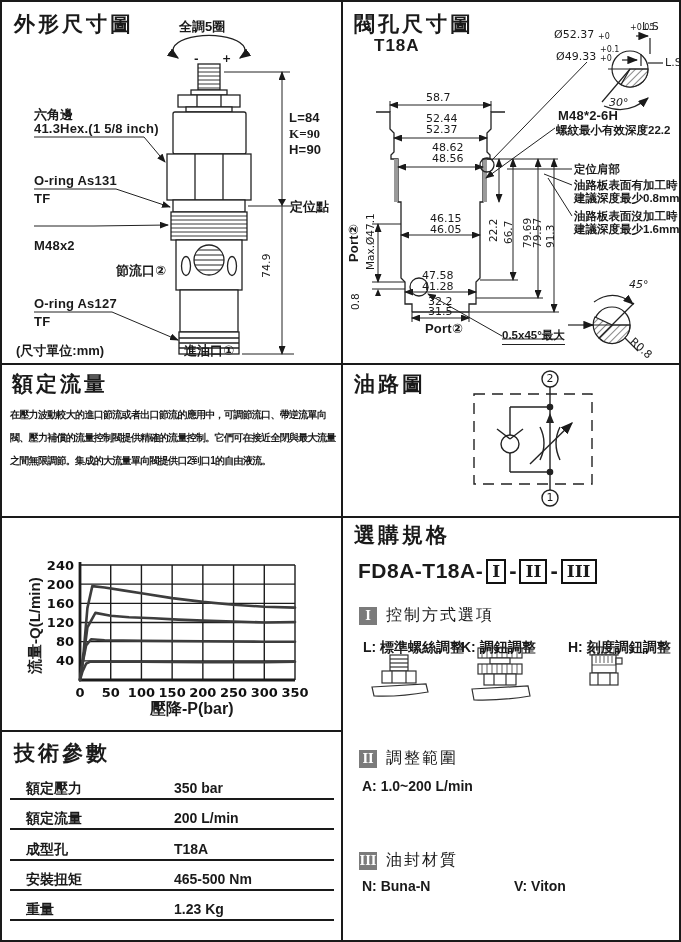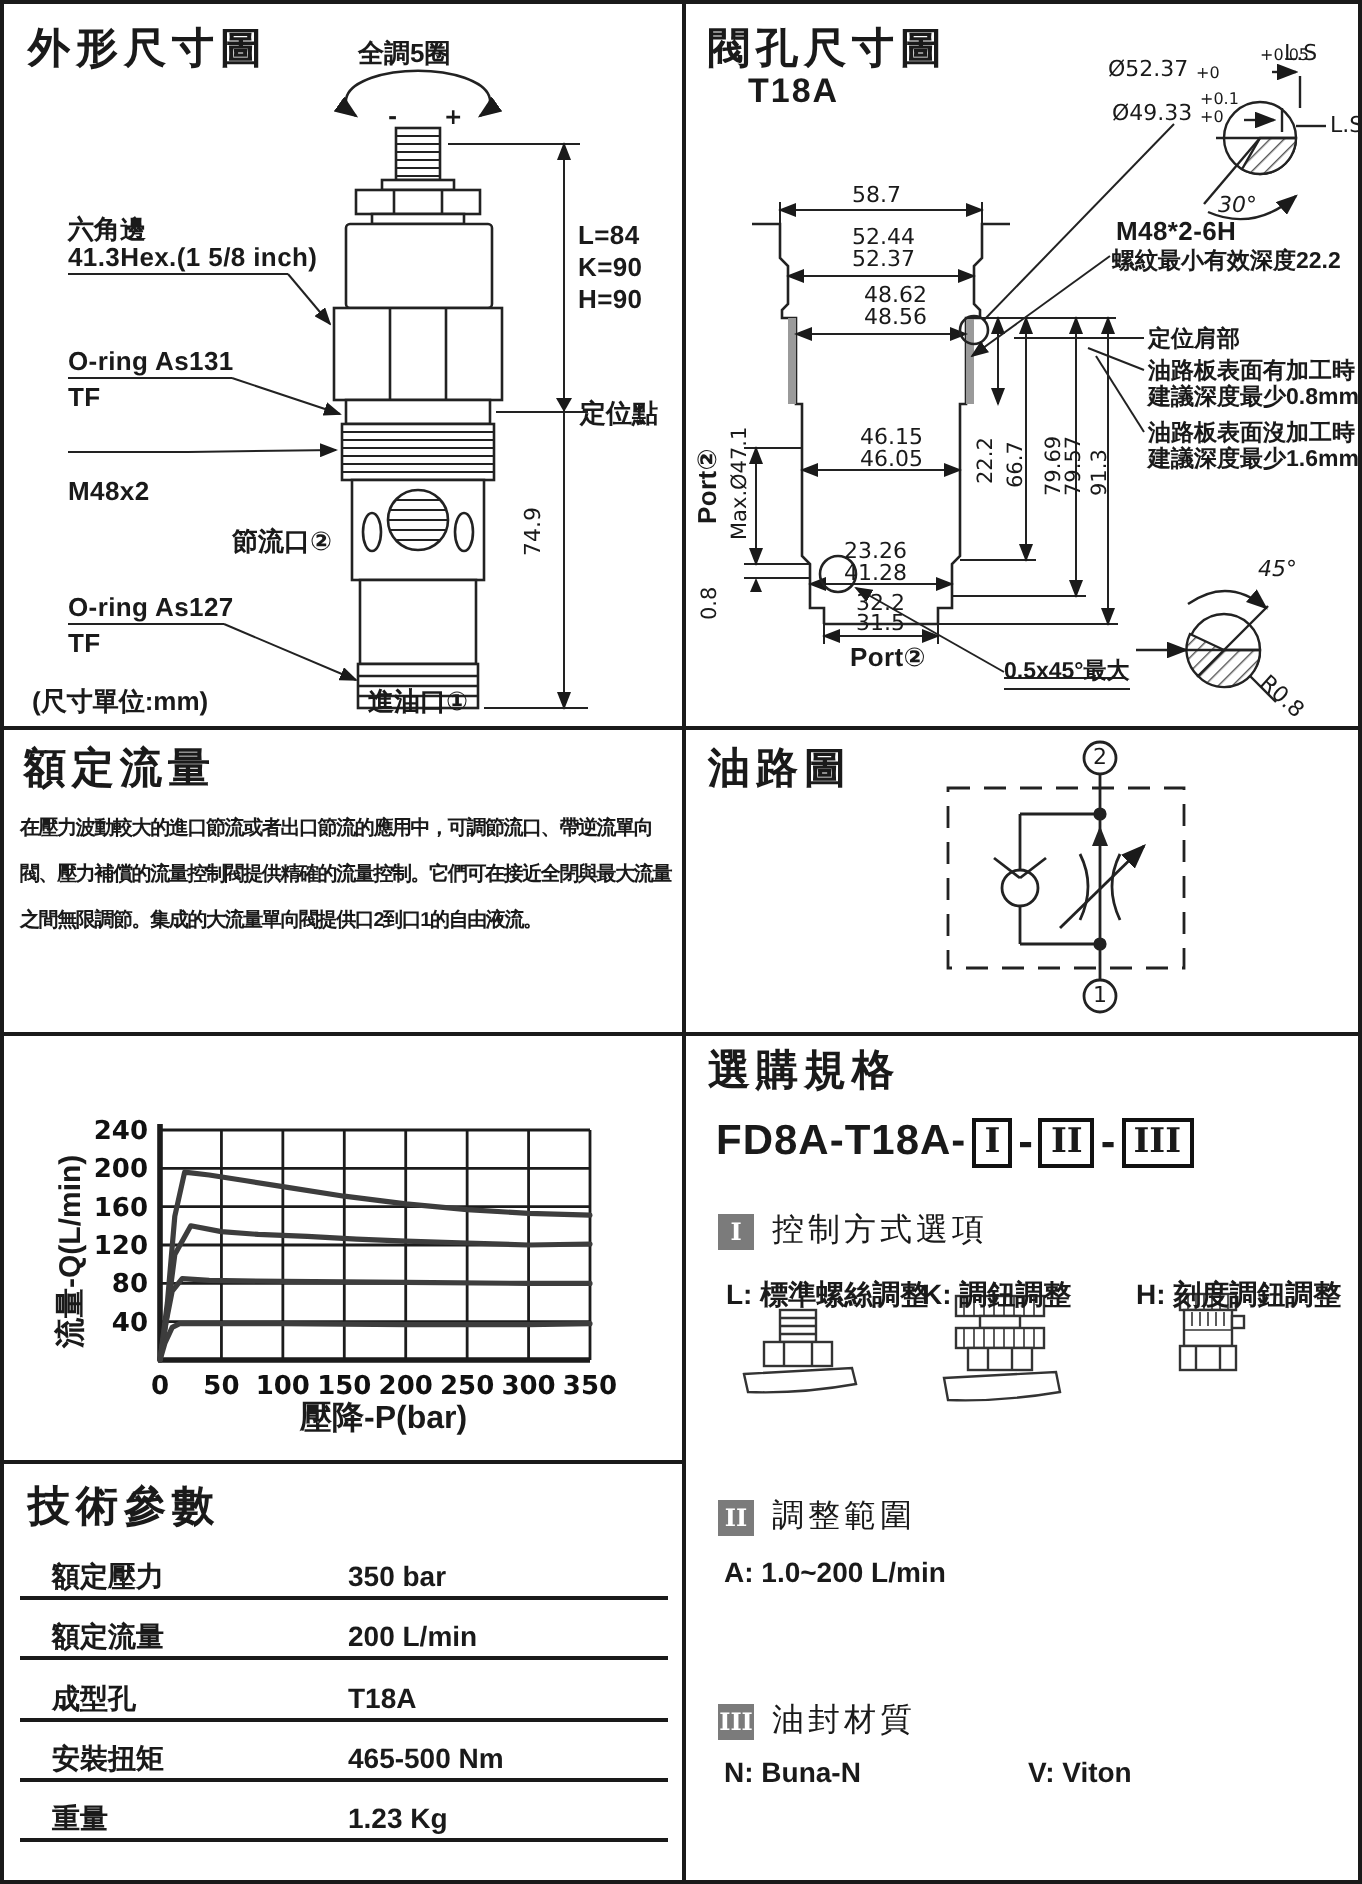--- a/index.html
+++ b/index.html
@@ -322,21 +322,21 @@
       <path d="M78.0 163.0 L80.5 154.4 L84.1 146.7 L87.8 144.8 L102.6 144.8 L139.4 144.8 L200.9 145.3 L262.3 145.3 L293.0 144.8 " fill="none" stroke="#3d3d3d" stroke-width="2.6" stroke-linejoin="round" stroke-linecap="round"></path>
     </svg>
 
   <div class="label ttl" style="left:12px;top:8px;">外形尺寸圖</div>
   <div class="label lbl" style="left:177px;top:16px;">全調5圈</div>
   <div class="label dim" style="left:192px;top:50px;font-weight:700;">-</div>
   <div class="label dim" style="left:220px;top:50px;font-weight:700;">+</div>
   <div class="label lbl" style="left:32px;top:104px;">六角邊</div>
   <div class="label lat" style="left:32px;top:119px;">41.3Hex.(1 5/8  inch)</div>
   <div class="label lat" style="left:287px;top:108px;">L=84</div>
-  <div class="label lat" style="left:287px;top:124px;">K=90</div>
+  <div class="label lat" style="left:287px;top:124px;font-family:Liberation Serif, serif;">K=90</div>
   <div class="label lat" style="left:287px;top:140px;">H=90</div>
   <div class="label lat" style="left:32px;top:171px;">O-ring As131</div>
   <div class="label lat" style="left:32px;top:189px;">TF</div>
   <div class="label lbl" style="left:288px;top:196px;">定位點</div>
   <div class="label lat" style="left:32px;top:208px;margin-top:28px;">M48x2</div>
   <div class="label lbl" style="left:114px;top:260px;">節流口②</div>
   <div class="label dim rot" style="left:258px;top:276px;">74.9</div>
   <div class="label lat" style="left:32px;top:294px;">O-ring As127</div>
   <div class="label lat" style="left:32px;top:312px;">TF</div>
   <div class="label lbl" style="left:14px;top:340px;">(尺寸單位:mm)</div>
@@ -344,21 +344,21 @@
 
   <div class="label ttl" style="left:352px;top:8px;">閥孔尺寸圖</div>
   <div class="label sub" style="left:372px;top:34px;">T18A</div>
   <div class="label dim" style="left:424px;top:89px;">58.7</div>
   <div class="label dim" style="left:424px;top:110px;">52.44</div>
   <div class="label dim" style="left:424px;top:121px;">52.37</div>
   <div class="label dim" style="left:430px;top:139px;">48.62</div>
   <div class="label dim" style="left:430px;top:150px;">48.56</div>
   <div class="label dim" style="left:428px;top:210px;">46.15</div>
   <div class="label dim" style="left:428px;top:221px;">46.05</div>
-  <div class="label dim" style="left:420px;top:267px;">23.26</div>
+  <div class="label dim" style="left:420px;top:267px;">47.58</div>
   <div class="label dim" style="left:420px;top:278px;">41.28</div>
   <div class="label dim" style="left:426px;top:293px;">32.2</div>
   <div class="label dim" style="left:426px;top:303px;">31.5</div>
   <div class="label lat" style="left:423px;top:319px;">Port②</div>
   <div class="label lat rot" style="left:344px;top:260px;">Port②</div>
   <div class="label dim2 rot" style="left:362px;top:268px;">Max.Ø47.1</div>
   <div class="label dim2 rot" style="left:347px;top:308px;">0.8</div>
   <div class="label dim2 rot" style="left:485px;top:240px;">22.2</div>
   <div class="label dim2 rot" style="left:500px;top:242px;">66.7</div>
   <div class="label dim2 rot" style="left:519px;top:246px;">79.69</div>

